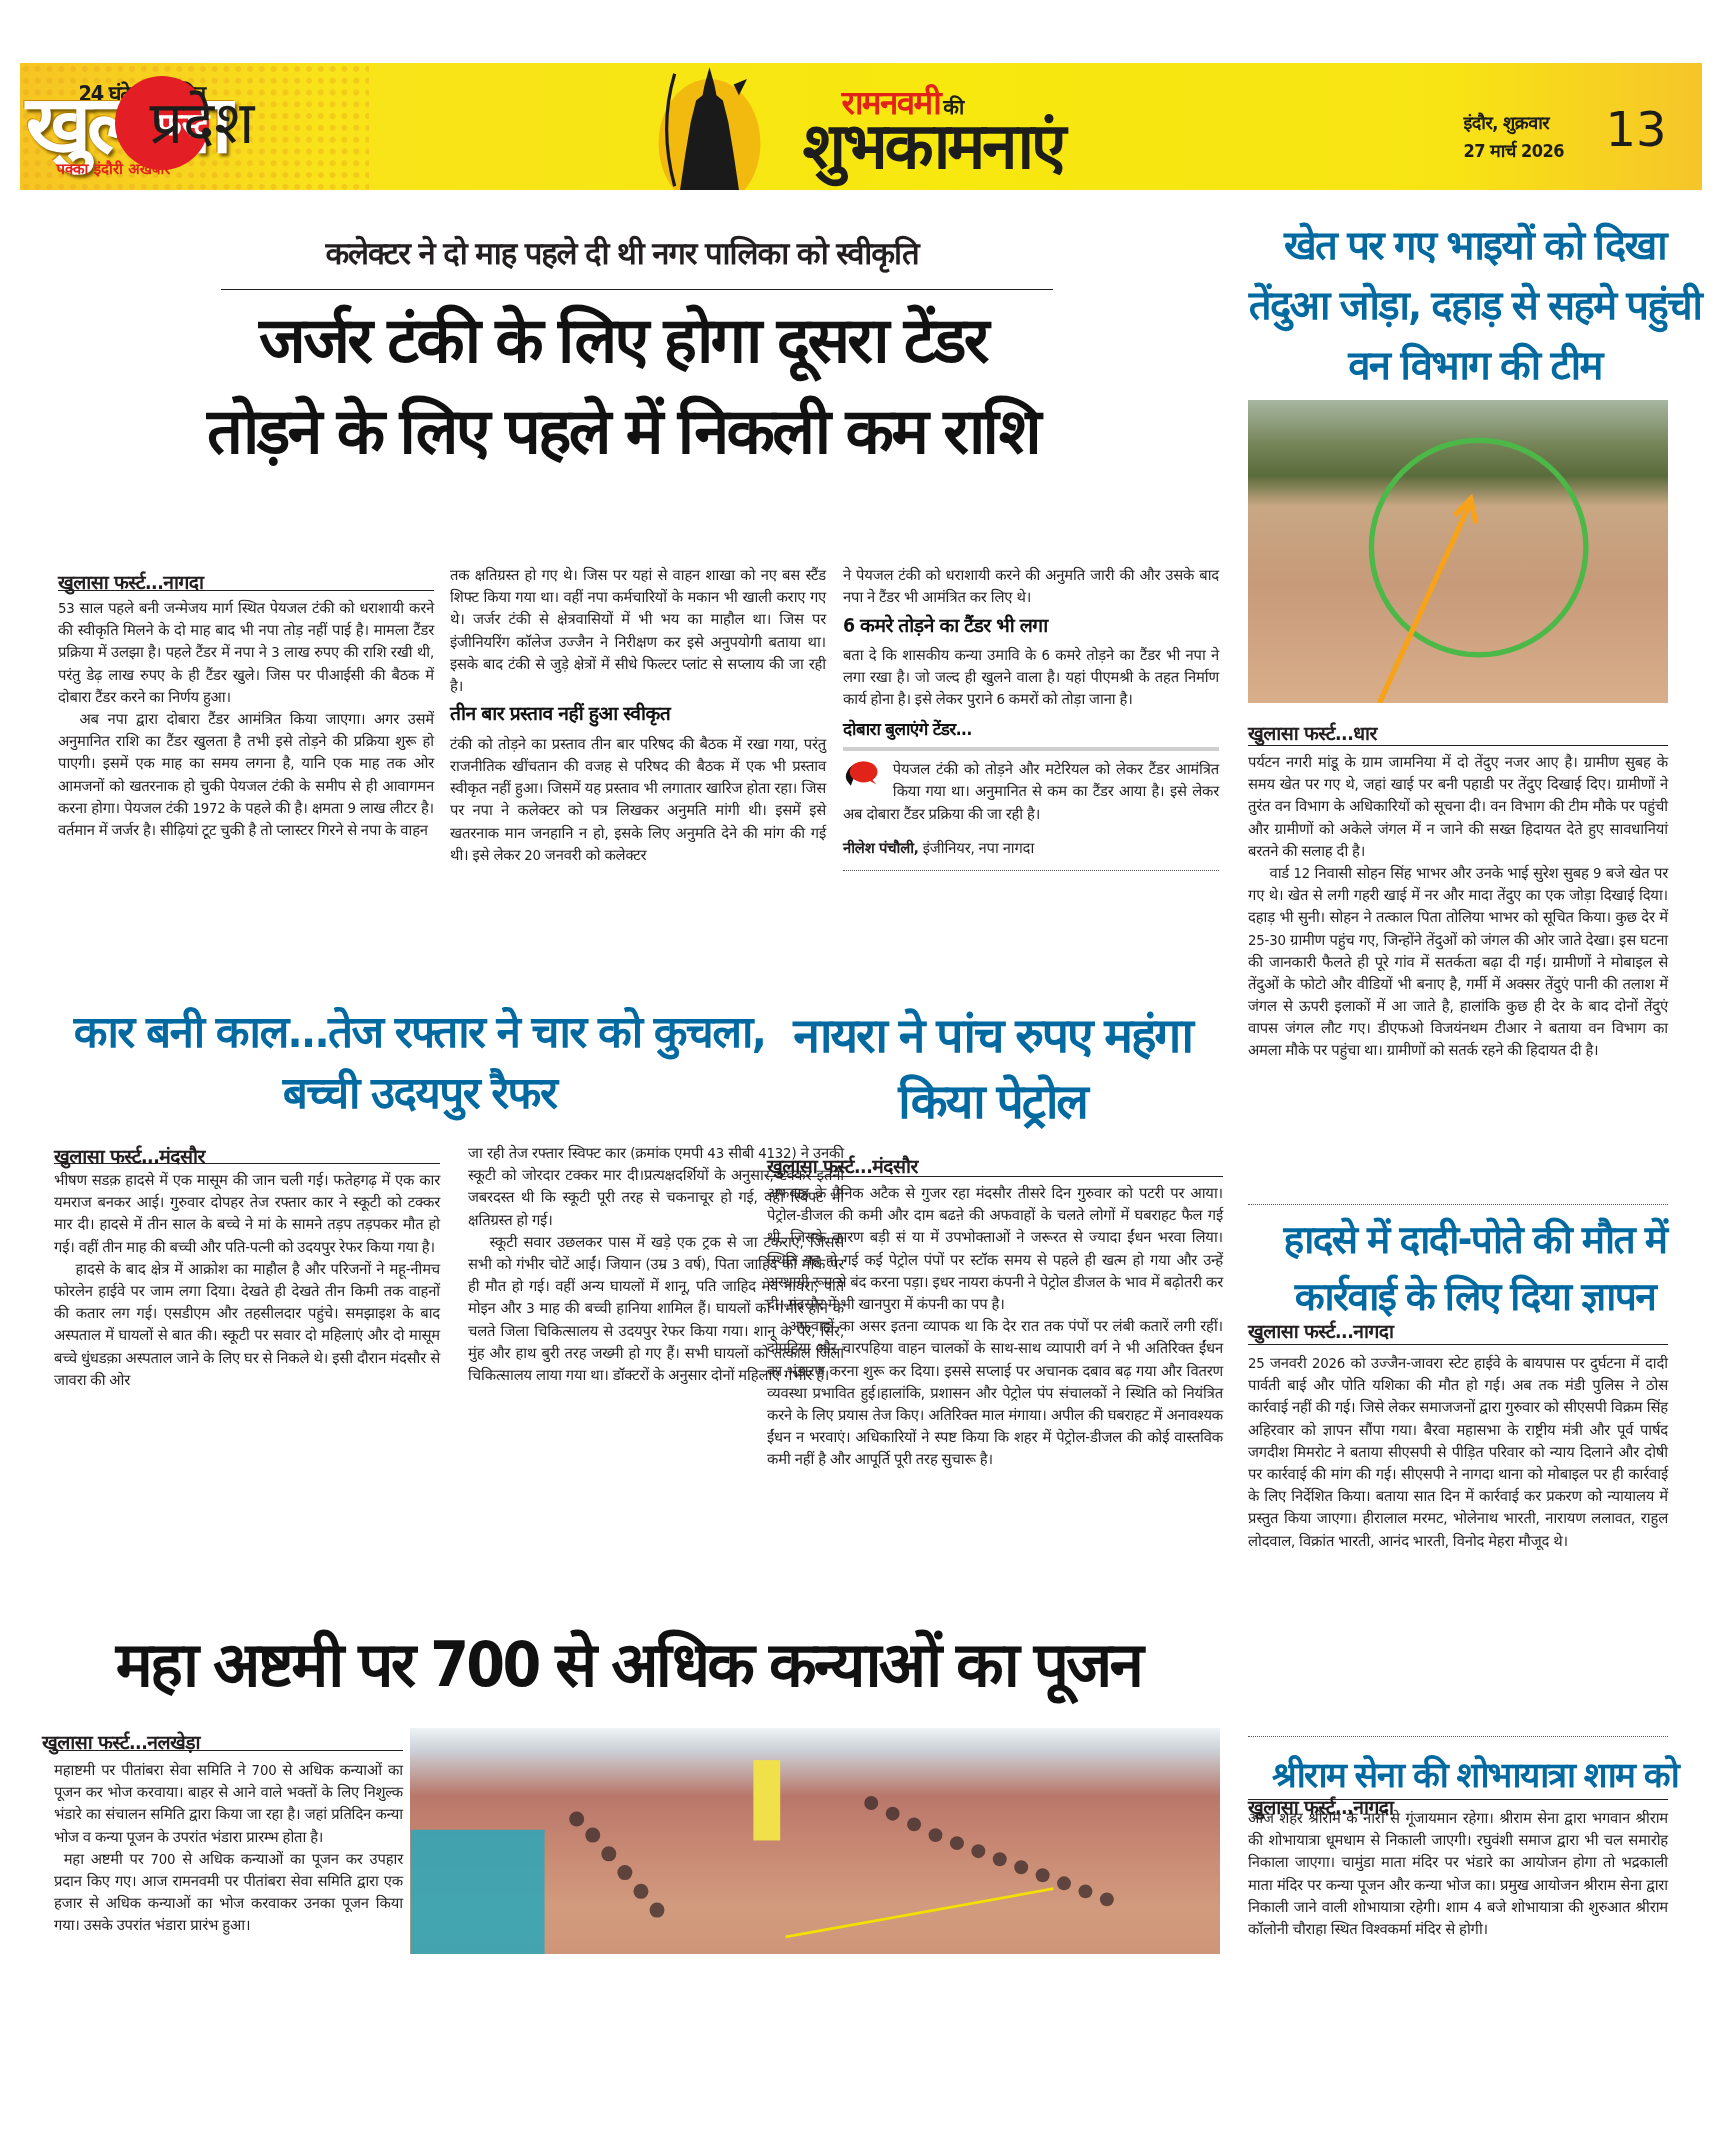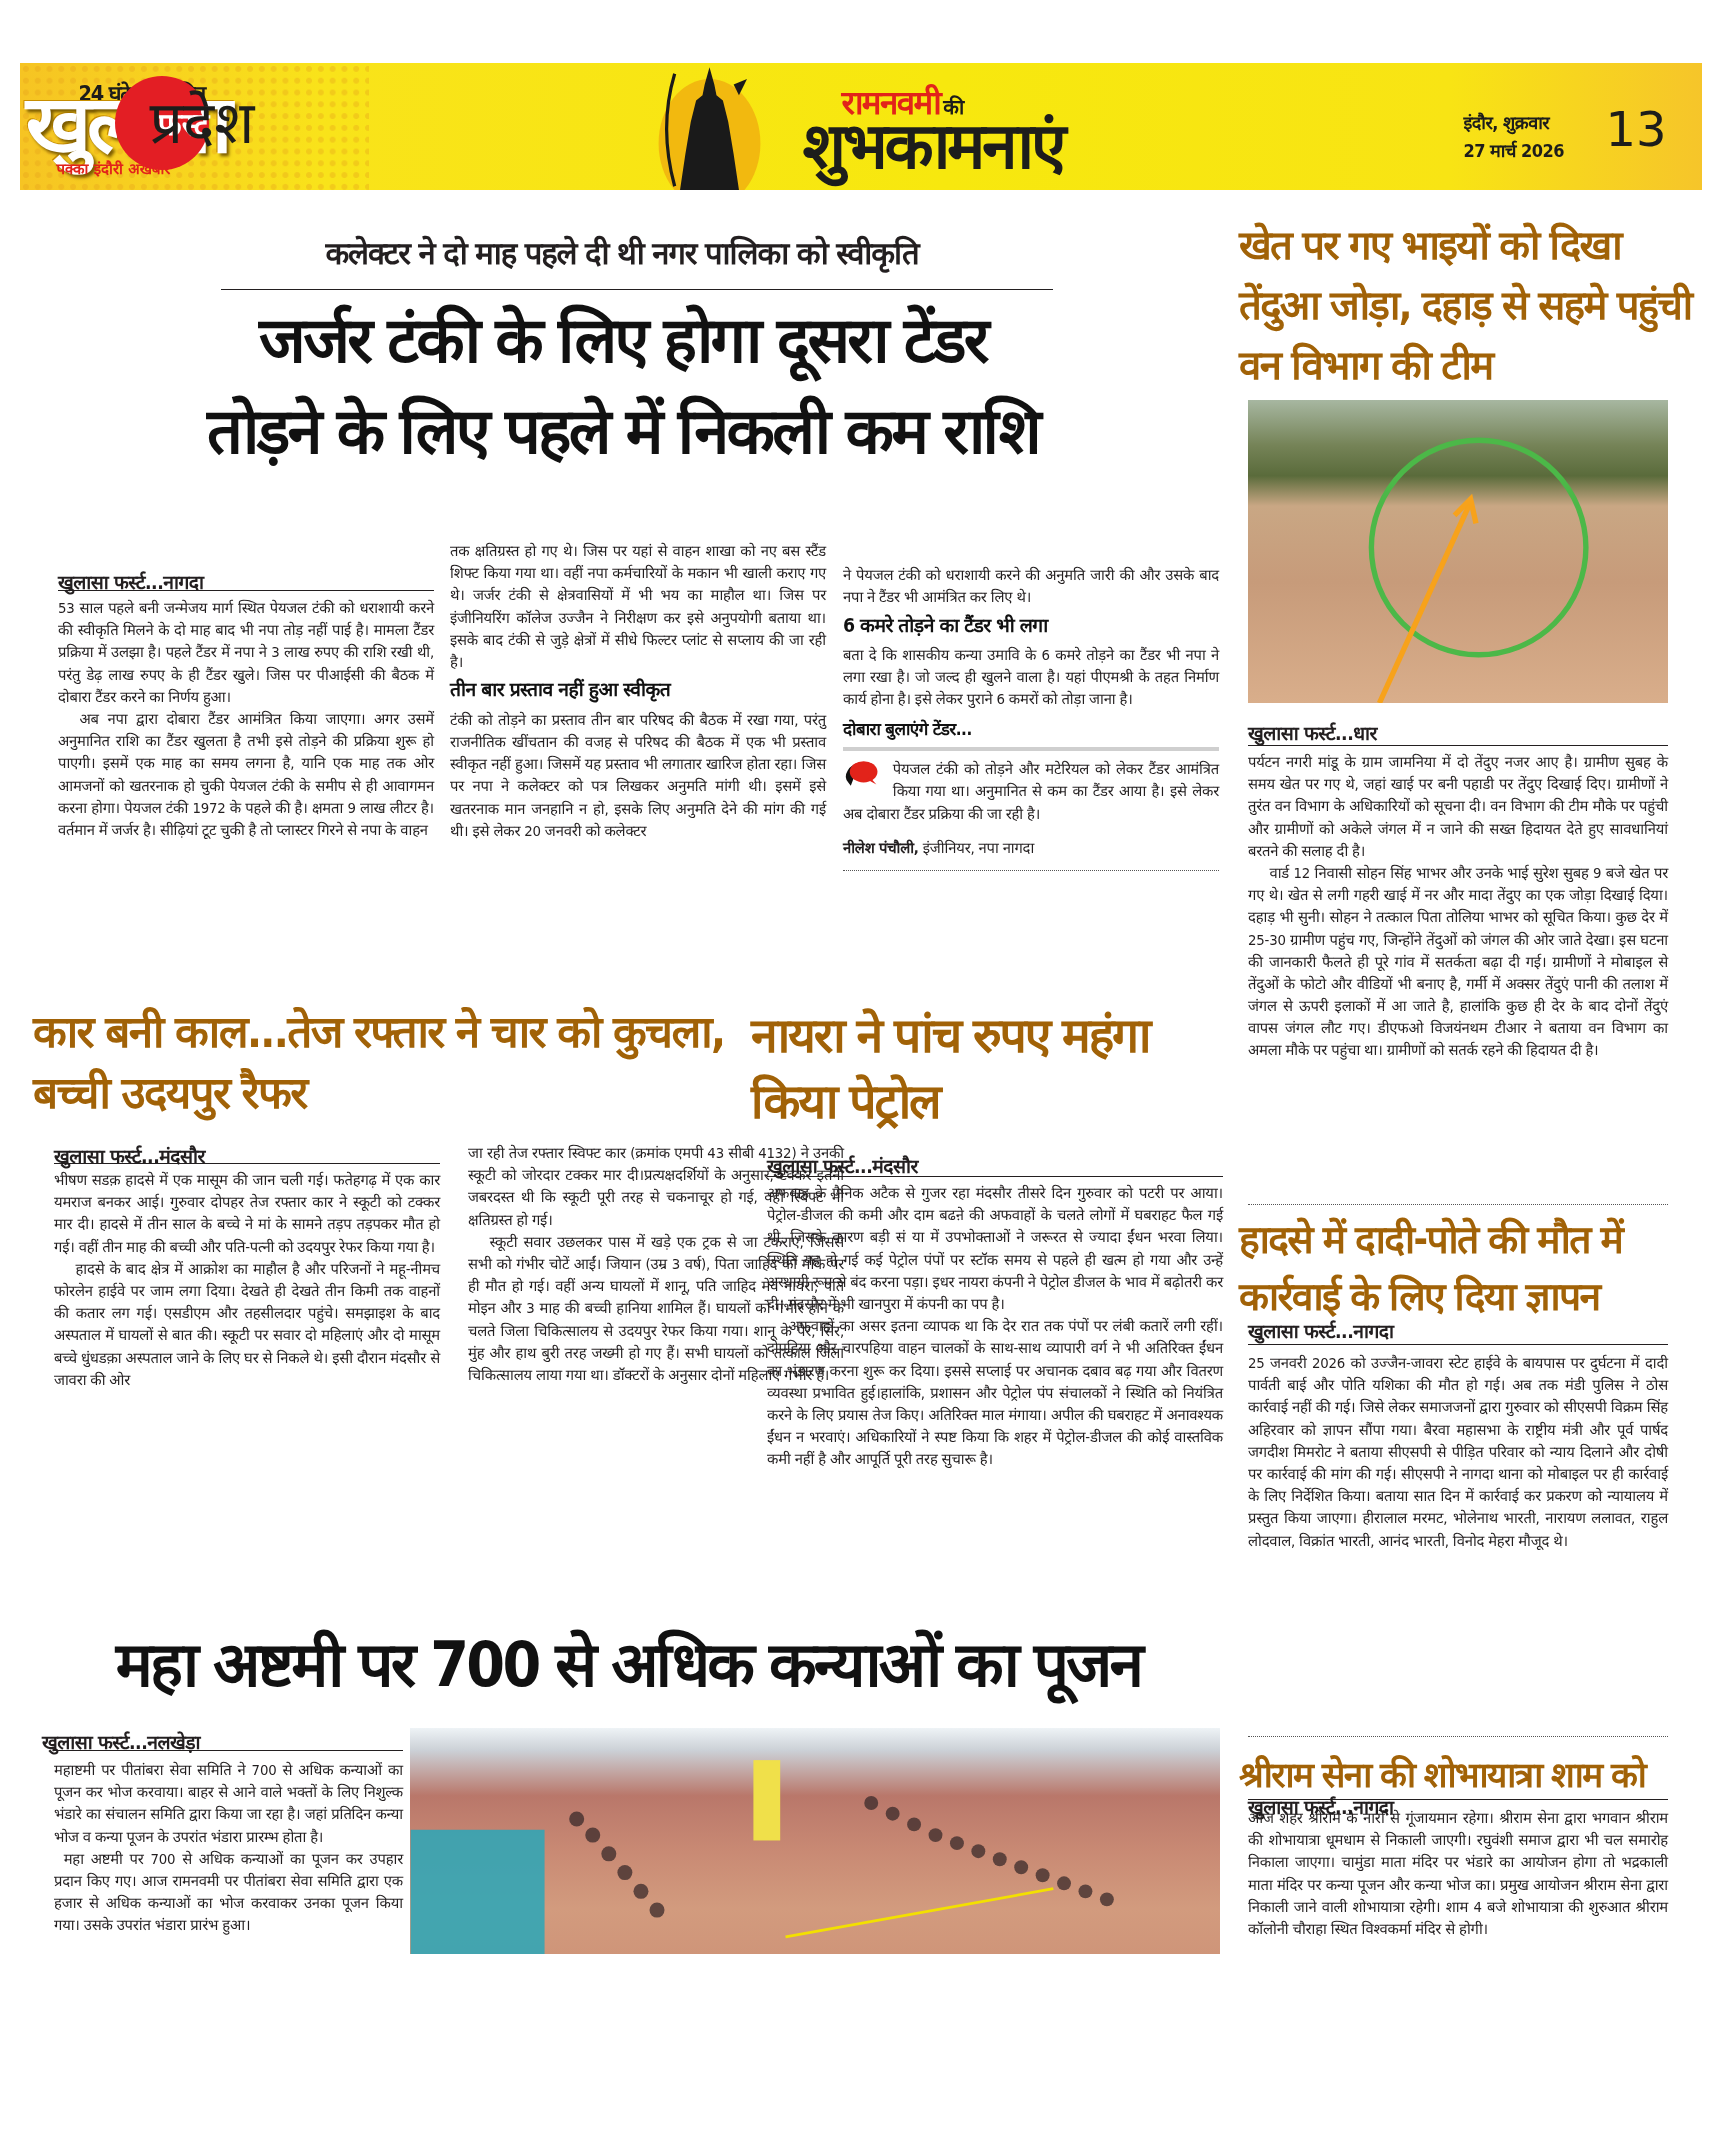--- a/index.html
+++ b/index.html
@@ -22,21 +22,21 @@
   .ram-silhouette { position: absolute; left: 633px; top: 0; width: 113px; height: 127px; }
   .greet-top { position: absolute; left: 821px; top: 16px; font: bold 33px "DejaVu Sans Condensed","DejaVu Sans", sans-serif; color: #e2231a; letter-spacing: -1.6px; }
   .greet-top small { font-size: 20.4px; color: #1d1d1b; margin-left: 3.2px; }
   .greet-main { position: absolute; left: 738px; top: 51px; font: bold 64px "DejaVu Sans Condensed","DejaVu Sans", sans-serif; color: #1d1d1b; letter-spacing: -3.2px; line-height: 1; margin-left: 44px; }
   .dateline { position: absolute; left: 1443px; top: 46px; font: bold 18px "DejaVu Sans Condensed","DejaVu Sans", sans-serif; color: #1d1d1b; line-height: 1.55; letter-spacing: -0.5px; }
   .pageno { position: absolute; left: 1585px; top: 42px; font: 48px "DejaVu Sans", sans-serif; color: #1d1d1b; line-height: 1; }
 
   
   .kicker { position: absolute; font: bold 31px "DejaVu Sans Condensed","DejaVu Sans", sans-serif; color: #231f20; letter-spacing: -1.1px; text-align: center; }
   .headline { position: absolute; font: bold 63px "DejaVu Sans Condensed","DejaVu Sans", sans-serif; color: #111; letter-spacing: -2.7px; line-height: 1.45; text-align: center; }
-  .headline-md { position: absolute; font: bold 46px "DejaVu Sans Condensed","DejaVu Sans", sans-serif; color: #a16207; letter-spacing: -1.6px; line-height: 1.38; text-align: left; }
+  .headline-md { position: absolute; font: bold 46px "DejaVu Sans Condensed","DejaVu Sans", sans-serif; color: #0369a1; letter-spacing: -1.6px; line-height: 1.38; text-align: center; }
   .byline { position: absolute; font: bold 19.3px "DejaVu Sans Condensed","DejaVu Sans", sans-serif; color: #231f20; text-align: left; letter-spacing: -0.5px; }
   .rule { position: absolute; height: 1.1px; background: #231f20; }
   .dotted { position: absolute; height: 0; border-top: 1.6px dotted #555; }
   .col { position: absolute; font: 14.8px "DejaVu Sans Condensed","DejaVu Sans", sans-serif; color: #231f20; line-height: 1.5; text-align: justify; letter-spacing: -0.2px; }
   .col p { text-indent: 0; }
   .col p.ind { text-indent: 21.5px; }
   .subhead { font: bold 19.3px "DejaVu Sans Condensed","DejaVu Sans", sans-serif; color: #111; letter-spacing: -0.5px; margin: 4.3px 0 5.4px; line-height: 1.35; }
   .quote-bar { height: 4.3px; background: #cfcfcf; margin: 3.2px 0 7.5px; }
   .quote-icon { float: left; width: 38px; height: 32px; margin: 1.1px 11.8px 0 0; position: relative; }
   .quote-name { font-weight: bold; }
@@ -81,21 +81,21 @@
 </div>
 
 <div class="byline" style="left:58px;top:568px;width:376px;">खुलासा फर्स्ट...नागदा</div>
 <div class="rule" style="left:58px;top:590px;width:376px;"></div>
 
 <div class="col" style="left:58px;top:597px;width:376px;">
   <p>53 साल पहले बनी जन्मेजय मार्ग स्थित पेयजल टंकी को धराशायी करने की स्वीकृति मिलने के दो माह बाद भी नपा तोड़ नहीं पाई है। मामला टैंडर प्रक्रिया में उलझा है। पहले टैंडर में नपा ने 3 लाख रुपए की राशि रखी थी, परंतु डेढ़ लाख रुपए के ही टैंडर खुले। जिस पर पीआईसी की बैठक में दोबारा टैंडर करने का निर्णय हुआ।</p>
   <p class="ind">अब नपा द्वारा दोबारा टैंडर आमंत्रित किया जाएगा। अगर उसमें अनुमानित राशि का टैंडर खुलता है तभी इसे तोड़ने की प्रक्रिया शुरू हो पाएगी। इसमें एक माह का समय लगना है, यानि एक माह तक ओर आमजनों को खतरनाक हो चुकी पेयजल टंकी के समीप से ही आवागमन करना होगा।  पेयजल टंकी 1972 के पहले की है। क्षमता 9 लाख लीटर है। वर्तमान में जर्जर है। सीढ़ियां टूट चुकी है तो प्लास्टर गिरने से नपा के वाहन</p>
 </div>
 
-<div class="col" style="left:450px;top:540px;width:376px;">
+<div class="col" style="left:450px;top:564px;width:376px;">
   <p>तक क्षतिग्रस्त हो गए थे। जिस पर यहां से वाहन शाखा को नए बस स्टैंड शिफ्ट किया गया था। वहीं नपा कर्मचारियों के मकान भी खाली कराए गए थे। जर्जर टंकी से क्षेत्रवासियों में भी भय का माहौल था। जिस पर इंजीनियरिंग कॉलेज उज्जैन ने निरीक्षण कर इसे अनुपयोगी बताया था। इसके बाद टंकी से जुड़े क्षेत्रों में सीधे फिल्टर प्लांट से सप्लाय की जा रही है।</p>
   <div class="subhead">तीन बार प्रस्ताव नहीं हुआ स्वीकृत</div>
   <p>टंकी को तोड़ने का प्रस्ताव तीन बार परिषद की बैठक में रखा गया, परंतु राजनीतिक खींचतान की वजह से परिषद की बैठक में एक भी प्रस्ताव स्वीकृत नहीं हुआ। जिसमें यह प्रस्ताव भी लगातार खारिज होता रहा। जिस पर नपा ने कलेक्टर को पत्र लिखकर अनुमति मांगी थी। इसमें इसे खतरनाक मान जनहानि न हो, इसके लिए अनुमति देने की मांग की गई थी। इसे लेकर 20 जनवरी को कलेक्टर</p>
 </div>
 
 <div class="col" style="left:843px;top:564px;width:376px;">
   <p>ने पेयजल टंकी को धराशायी करने की अनुमति जारी की और उसके बाद नपा ने टैंडर भी आमंत्रित कर लिए थे।</p>
   <div class="subhead">6 कमरे तोड़ने का टैंडर भी लगा</div>
   <p>बता दे कि शासकीय कन्या उमावि के 6 कमरे तोड़ने का टैंडर भी नपा ने लगा रखा है। जो जल्द ही खुलने वाला है। यहां पीएमश्री के तहत निर्माण कार्य होना है। इसे लेकर पुराने 6 कमरों को तोड़ा जाना है।</p>
   <div class="subhead" style="font-size:17px;margin-top:7.5px;">दोबारा बुलाएंगे टेंडर...</div>

